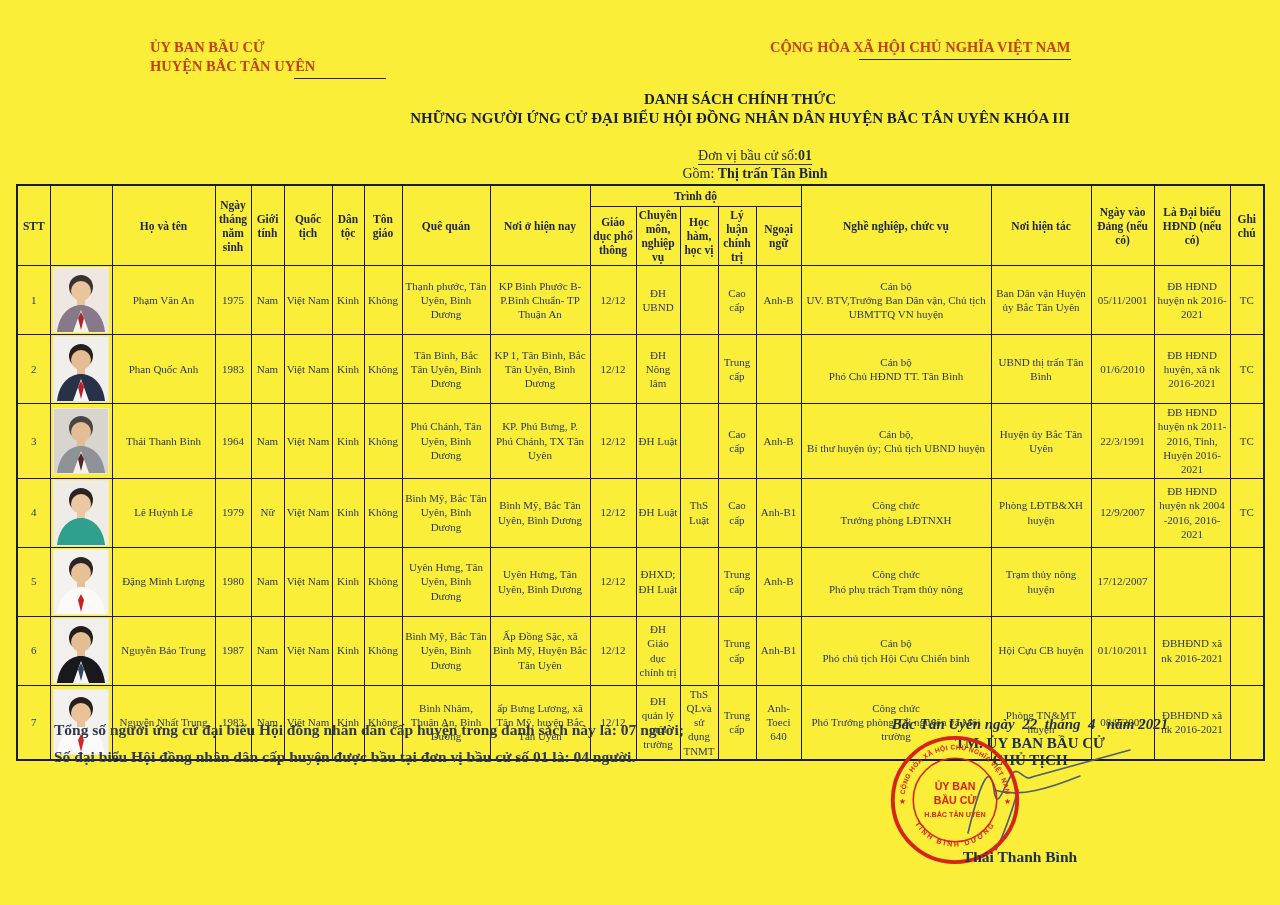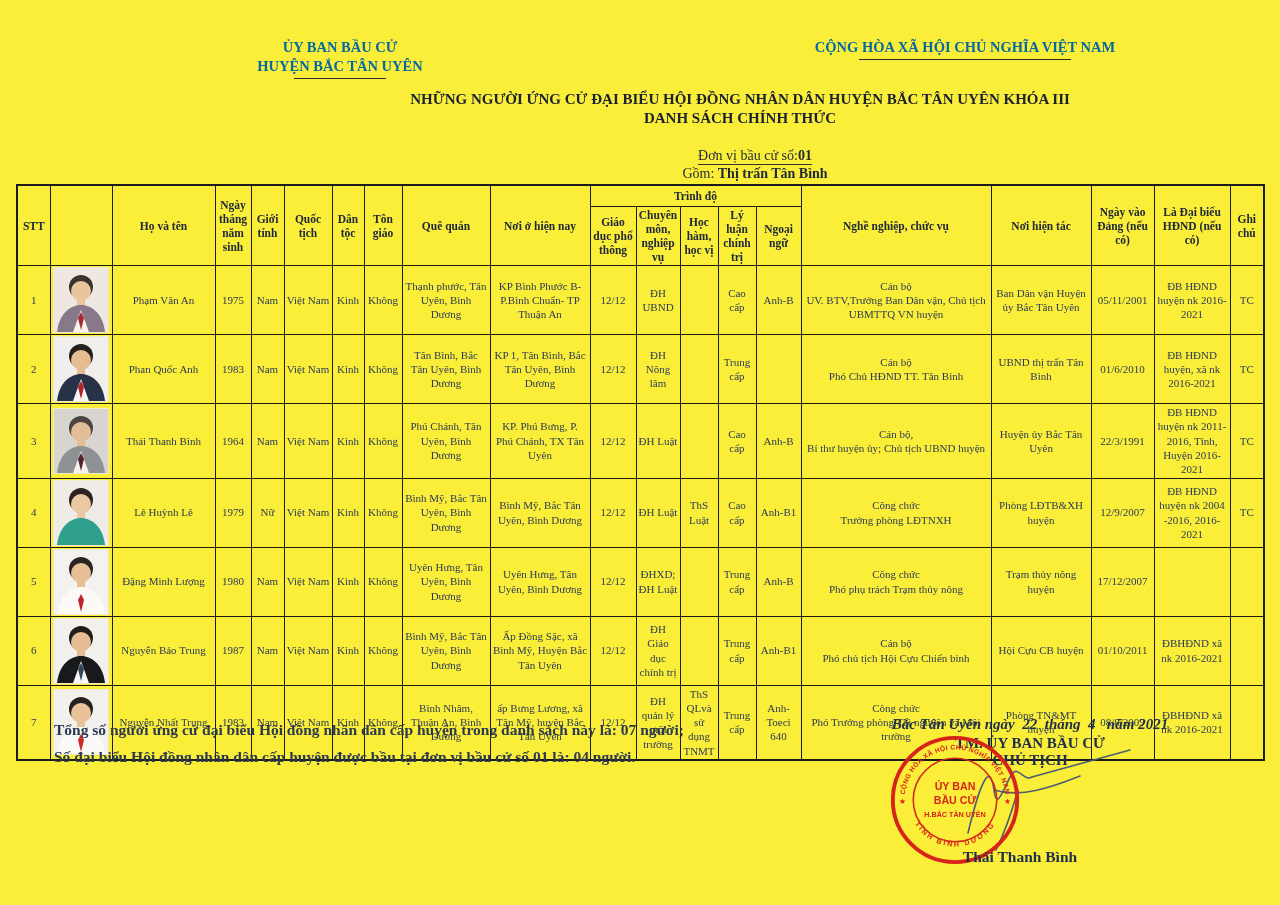--- a/index.html
+++ b/index.html
@@ -2,22 +2,22 @@
 <html lang="vi"><head>
 <meta charset="utf-8">
 <style>
   html,body{margin:0;padding:0;background:#777;}
   .page{
     position:relative;width:1280px;height:905px;margin:0 auto;
     background:#faee39;overflow:hidden;
     font-family:"Liberation Serif","DejaVu Serif",serif;color:#2c3a55;
   }
   
-  .org-block{position:absolute;top:38px;text-align:center;font-weight:bold;
-    font-size:14.5px;line-height:19px;color:#0369a1;}
+  .org-block{position:absolute;top:38px;font-weight:bold;
+    font-size:14.5px;line-height:19px;color:#c2410c;}
   .org-left{left:150px;width:380px;}
   .org-right{left:770px;width:390px;}
   .rule{border-top:1.5px solid #2a2a2a;margin:2px auto 0;}
   .rule-left{width:92px;}
   .rule-right{width:212px;}
   
   .title-block{position:absolute;top:90px;left:200px;width:1080px;text-align:center;
     font-weight:bold;font-size:15px;line-height:18.5px;color:#1a2130;}
   .unit-line{position:absolute;top:148px;left:215px;width:1080px;text-align:center;
     font-size:14px;color:#1f2838;}
@@ -69,22 +69,22 @@
     <div>ỦY BAN BẦU CỬ</div>
     <div>HUYỆN BẮC TÂN UYÊN</div>
     <div class="rule rule-left"></div>
   </div>
   <div class="org-block org-right">
     <div>CỘNG HÒA XÃ HỘI CHỦ NGHĨA VIỆT NAM</div>
     <div class="rule rule-right"></div>
   </div>
 
   <div class="title-block">
+    <div>DANH SÁCH CHÍNH THỨC</div>
     <div>NHỮNG NGƯỜI ỨNG CỬ ĐẠI BIỂU HỘI ĐỒNG NHÂN DÂN HUYỆN BẮC TÂN UYÊN KHÓA III</div>
-    <div>DANH SÁCH CHÍNH THỨC</div>
   </div>
   <div class="unit-line">
     <span class="unit-underline"><span>Đơn vị bầu cử số:</span><span class="bold">01</span></span>
   </div>
   <div class="gom-line">
     <span>Gồm: </span><span class="bold">Thị trấn Tân Bình</span>
   </div>
 
   <table class="candidates">
     <colgroup>

